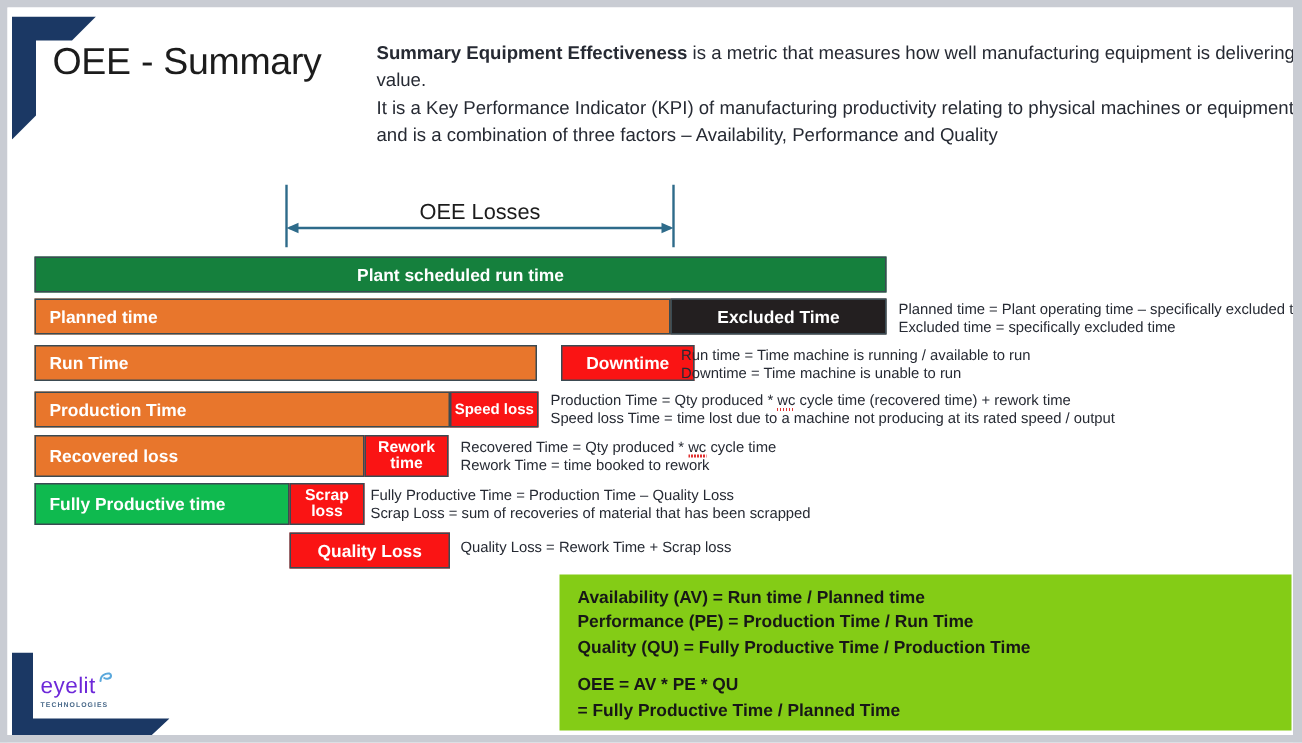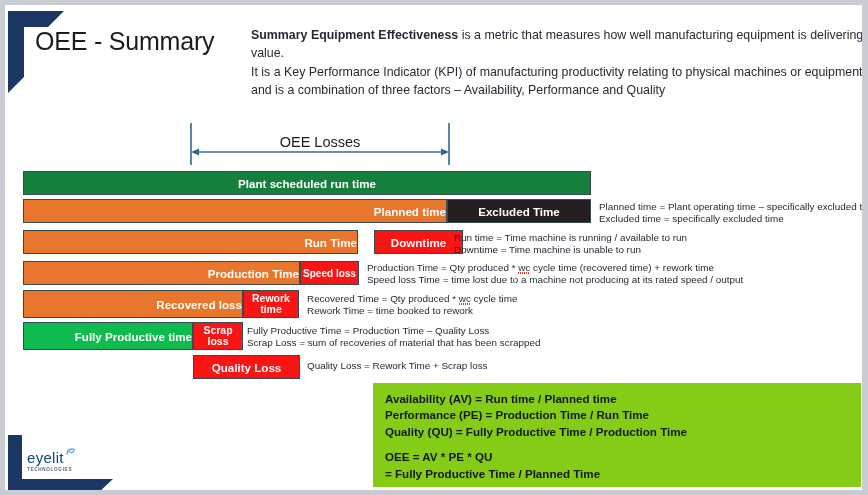--- a/index.html
+++ b/index.html
@@ -39,21 +39,21 @@
   .bracket{position:absolute;left:180px;top:118px;width:275px;height:42px;}
   .bracket-label{
     position:absolute;left:186px;top:129px;width:258px;text-align:center;
     font-size:14.5px;color:#1c1c1c;
   }
 
   
   .bar{
     position:absolute;height:24px;border:1.4px solid #3a4a52;
     box-sizing:border-box;display:flex;align-items:center;
-    color:#ffffff;font-size:11.6px;font-weight:bold;justify-content:flex-end;
+    color:#ffffff;font-size:11.6px;font-weight:bold;
   }
   .bar.center{justify-content:center;}
   .bar.left{padding-left:9px;}
   .bar.two-line{font-size:10.5px;line-height:11.5px;text-align:center;
     justify-content:center;flex-direction:column;}
   .teal{background:#15803d;}
   .orange{background:#e8762c;}
   .dark{background:#231f20;}
   .red{background:#fa1414;}
   .green{background:#0fba4f;}
@@ -72,21 +72,21 @@
   
   .formula{
     position:absolute;left:368px;top:378px;width:488px;height:104px;
     background:#84cc16;padding:8px 0 0 12px;box-sizing:border-box;
     font-size:11.6px;font-weight:bold;line-height:16.4px;color:#171717;
   }
   .formula .gap{height:9px;}
 
   
   .logo{position:absolute;left:22px;top:444px;width:62px;height:32px;}
-  .logo-word{font-size:15px;color:#0c4a6e;letter-spacing:.3px;font-weight:500;}
+  .logo-word{font-size:15px;color:#6d28d9;letter-spacing:.3px;font-weight:500;}
   .logo-sub{font-size:4.6px;color:#4a6a8a;letter-spacing:.7px;font-weight:bold;}
 </style>
 </head>
 <body>
 
 <div id="slide">
 
   <div class="edge-top"></div>
   <div class="edge-left"></div>
   <div class="edge-right"></div>

